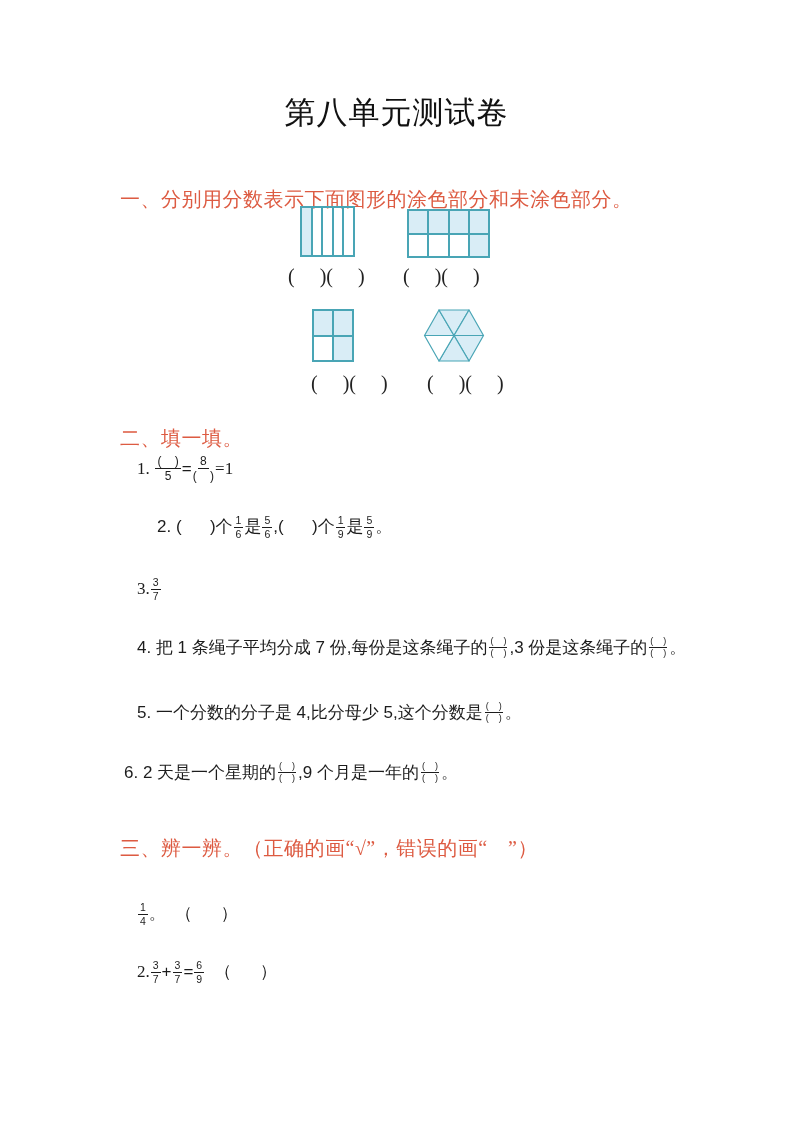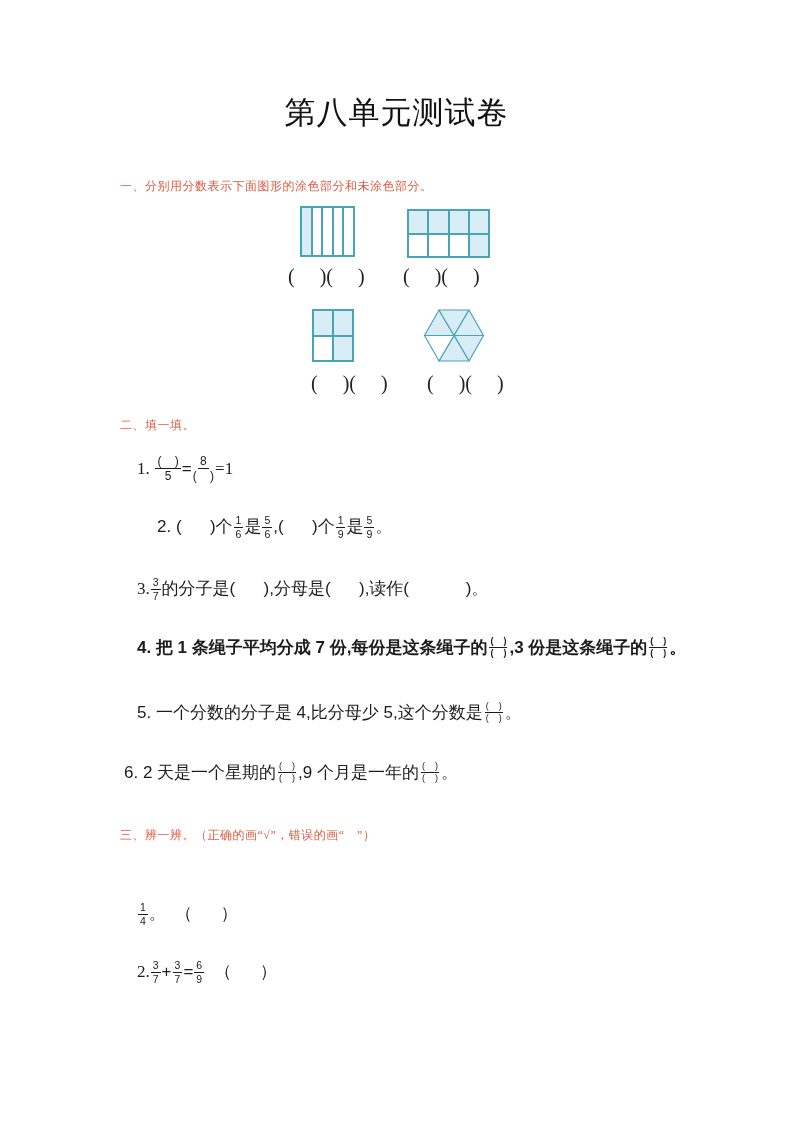--- a/index.html
+++ b/index.html
@@ -15,24 +15,25 @@
   .title{
     left:0;right:0;top:92px;
     text-align:center;
     font-family:"Liberation Serif",serif;
     font-size:31px;
     letter-spacing:1px;
     color:#111;
   }
   .sec-heading{
     font-family:"Liberation Serif",serif;
-    font-size:12px;
+    font-size:20px;
     letter-spacing:0.5px;
     color:var(--accent);
     white-space:pre;
+    margin-top:8px;
   }
   .qrow{
     display:flex;
     align-items:center;
     font-size:17px;
     line-height:1.25;
     white-space:pre;
   }
   .txt{white-space:pre;}
   .num-serif{font-family:"Liberation Serif",serif;}
@@ -166,24 +167,23 @@
     </span>
     <span class="txt">。</span>
   </div>
 
   <div class="abs qrow" style="left:137px;top:577px;">
     <span class="txt num-serif">3.</span>
     <span class="frac">
       <span class="fn">3</span>
       <span class="fd">7</span>
     </span>
-    <span class="txt">的分子是(      ),分母是(      ),读作(            )。</span>
-  </div>
-
-  <div class="abs qrow" style="left:137px;top:637px;font-weight:bold;">
+  </div>
+
+  <div class="abs qrow" style="left:137px;top:637px;">
     <span class="txt">4. 把 1 条绳子平均分成 7 份,每份是这条绳子的</span>
     <span class="bfrac">
       <span class="fn">(    )</span>
       <span class="fd">(    )</span>
     </span>
     <span class="txt">,3 份是这条绳子的</span>
     <span class="bfrac">
       <span class="fn">(    )</span>
       <span class="fd">(    )</span>
     </span>

